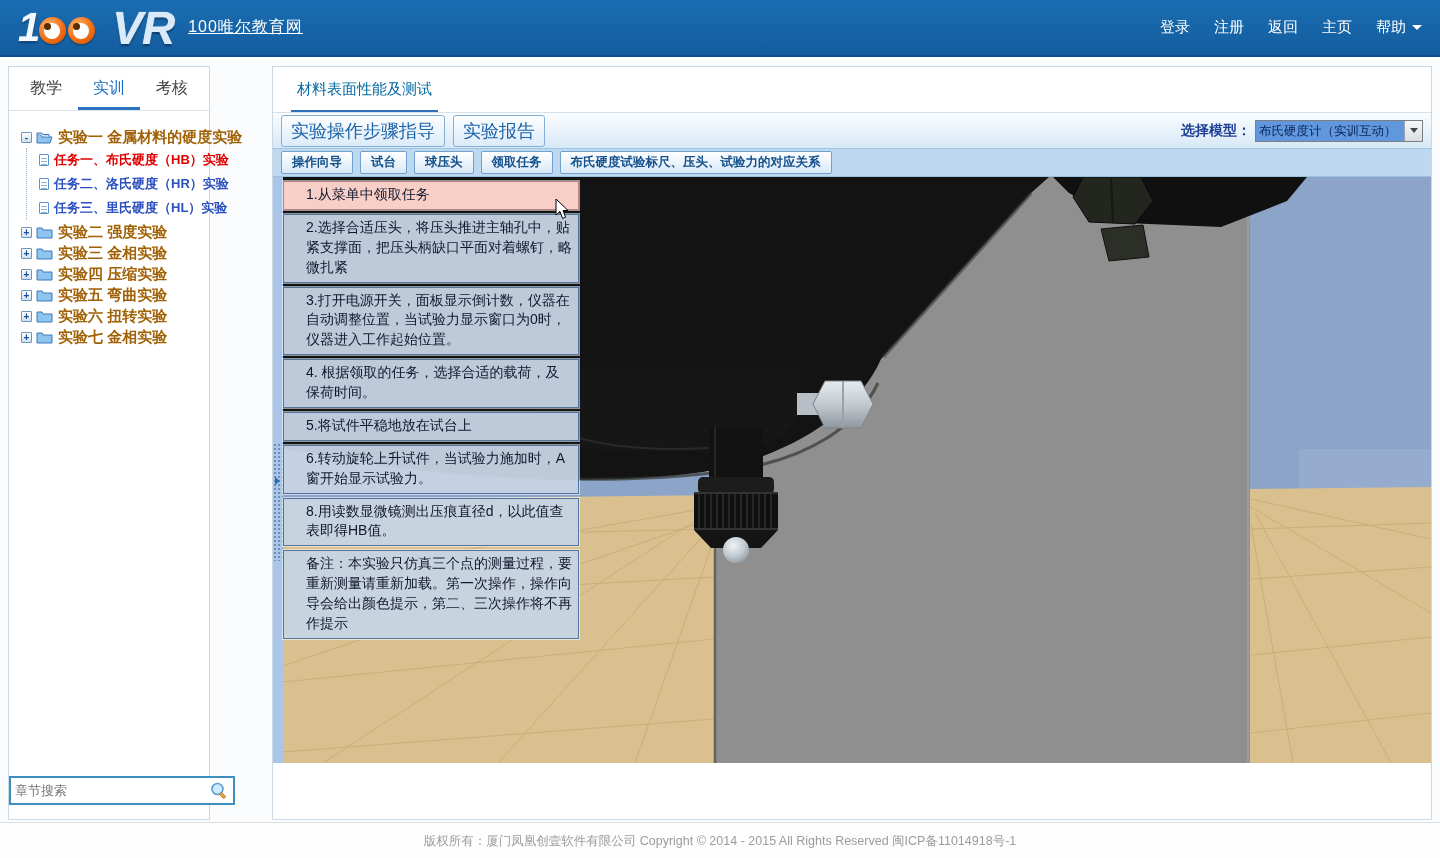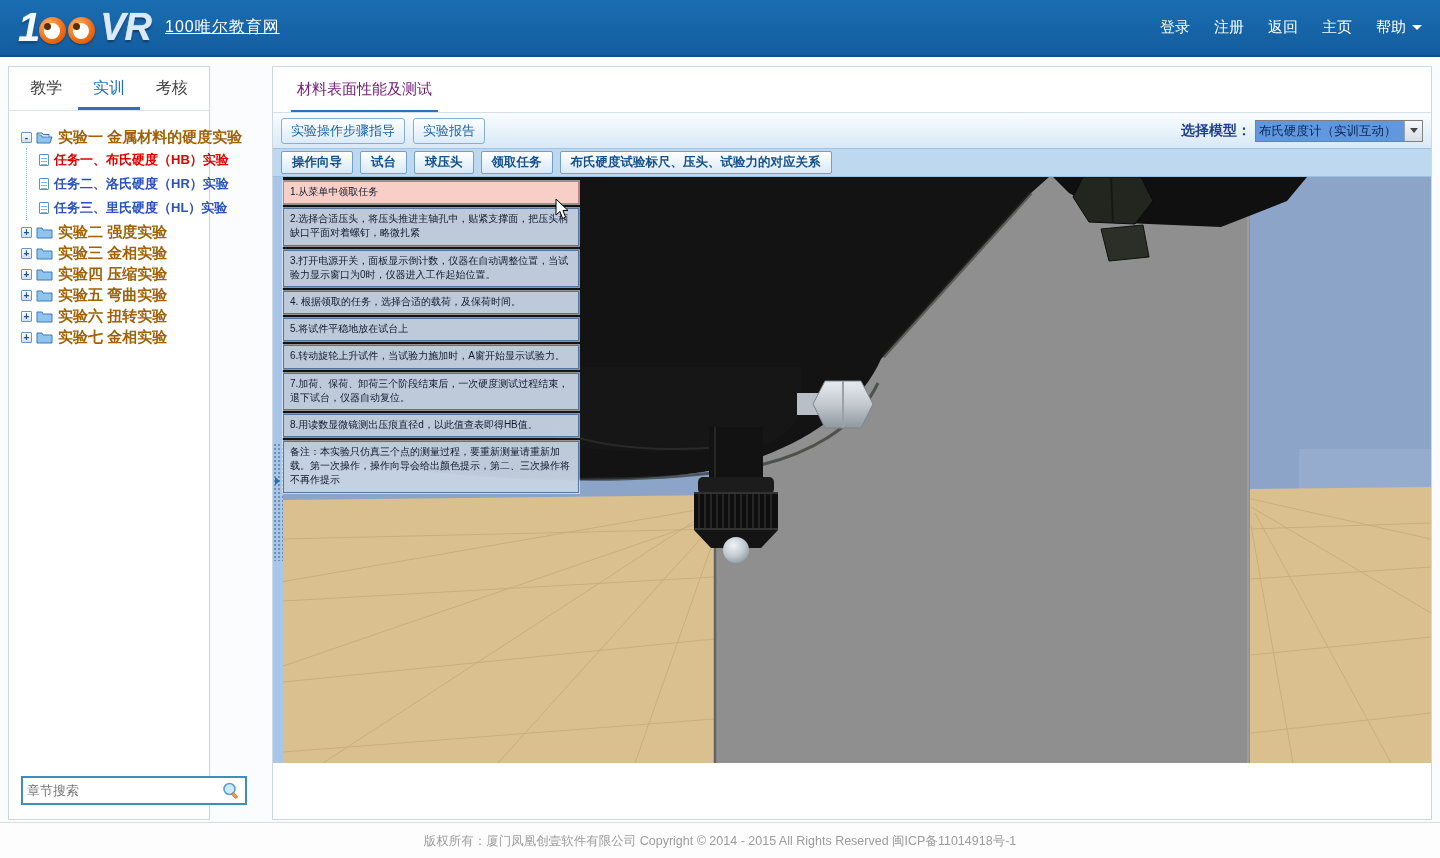--- a/index.html
+++ b/index.html
@@ -10,21 +10,21 @@
   
   .header { position:absolute; left:0; top:0; width:1440px; height:57px;
     background:linear-gradient(#1a6db1,#135d9f); border-bottom:2px solid #0d4f90;
     display:flex; align-items:center; padding:0 18px; }
   .logo { display:flex; align-items:center; font-style:italic; font-weight:900; cursor:pointer; }
   .logo .l1 { font-size:40px; color:#f4f9ff; text-shadow:0 2px 3px rgba(0,30,70,.5), 0 0 2px #5b9bd9; letter-spacing:-2px; }
   .eye { position:relative; width:27px; height:27px; border-radius:50%; margin:6px 1px 0 1px;
     background:radial-gradient(circle at 35% 30%, #ffb066, #ef6a10 60%, #c94e05); box-shadow:0 1px 2px rgba(0,0,0,.4); }
   .eye .sclera { position:absolute; left:5px; top:6px; width:16px; height:16px; border-radius:50%; background:#fff; }
   .eye .pupil { position:absolute; left:5px; top:6px; width:7px; height:7px; border-radius:50%; background:#5a2d00; }
-  .logo .lvr { font-size:38px; color:#d9eafb; margin-left:4px;
+  .logo .lvr { font-size:46px; color:#d9eafb; margin-left:16px;
     text-shadow:0 2px 2px rgba(0,25,60,.55), 0 0 1px #ffffff; letter-spacing:-1px; }
   .site-title { color:#ffffff; font-size:16px; margin-left:14px; letter-spacing:1px;text-decoration:underline; }
   .top-nav { margin-left:auto; display:flex; align-items:center; gap:24px; }
   .top-nav .nav-item { color:#ffffff; font-size:15px; cursor:pointer; display:flex; align-items:center; }
   .chev-down { width:0; height:0; border-left:5px solid transparent; border-right:5px solid transparent;
     border-top:5px solid #ffffff; margin-left:6px; }
 
   
   .sidebar { position:absolute; left:8px; top:66px; width:202px; height:754px;
     background:#ffffff; border:1px solid #ccd8e4; }
@@ -39,36 +39,36 @@
   .folder { margin-right:5px; flex:0 0 17px; height:13px; }
   .node-label { font-size:15px; font-weight:bold; color:#a16207; }
   .children { margin-left:5px; border-left:1px dotted #9ab8d4; padding-left:12px; margin-bottom:2px; }
   .task-row { display:flex; align-items:center; height:24px; white-space:nowrap; cursor:pointer; }
   .doc-ic { width:10px; height:12px; background:#ffffff; border:1px solid #5f93c6; border-radius:1px;
     margin-right:5px; position:relative; flex:0 0 10px; }
   .doc-ic i { position:absolute; left:1px; right:1px; height:1px; background:#8ab2d8; }
   .doc-ic i.a{ top:3px; } .doc-ic i.b{ top:6px; } .doc-ic i.c{ top:9px; }
   .task-label { font-size:13px; font-weight:bold; color:#2b50c0; }
   .task-label.active { color:#e00000; }
-  .side-search { position:absolute; left:12px; bottom:14px; width:226px; height:29px;
+  .side-search { position:absolute; left:0; bottom:14px; width:226px; height:29px;
     border:2px solid #3e8fc0; background:#fff; display:flex; align-items:center; padding:0 4px; }
   .side-search input { flex:1; border:none; outline:none; font-size:13px; color:#555;
     font-family:"Liberation Sans","DejaVu Sans",sans-serif; background:transparent; }
   .mag { flex:0 0 20px; height:20px; cursor:pointer; }
 
   
   .main { position:absolute; left:272px; top:66px; width:1160px; height:754px;
     background:#ffffff; border:1px solid #ccd8e4; }
   .title-row { height:46px; border-bottom:1px solid #d5e0ea; }
   .page-tab { display:inline-block; margin-left:18px; line-height:43px; padding:0 6px;
-    font-size:15px; color:#701a75; border-bottom:2px solid #2f71b8; cursor:default; }
+    font-size:15px; color:#0369a1; border-bottom:2px solid #2f71b8; cursor:default; }
   .toolbar { height:36px; background:linear-gradient(#fafdff,#d7e8f7); border-bottom:1px solid #9ec4e6;
     display:flex; align-items:center; padding:0 8px; gap:8px; }
   .tb-btn { background:linear-gradient(#fdfeff,#dcebf9); border:1px solid #86afd8; border-radius:3px;
-    color:#1b62a8; font-size:13px; padding:3px 9px; cursor:pointer;
+    color:#1b62a8; font-size:18px; padding:3px 9px; cursor:pointer;
     font-family:"Liberation Sans","DejaVu Sans",sans-serif; }
   .model-group { margin-left:auto; display:flex; align-items:center; }
   .model-label { font-size:14px; font-weight:bold; color:#1d3e94; margin-right:4px; }
   .select { width:168px; height:22px; border:1px solid #7f7f7f; background:#ffffff;
     display:flex; align-items:stretch; cursor:pointer;justify-content:flex-end; }
   .select .value { flex:1; background:#6197dc; color:#0a2558; font-size:12.5px;
     line-height:20px; padding:0 3px; white-space:nowrap; overflow:hidden; }
   .select .btn { flex:0 0 18px; background:linear-gradient(#f5f8fb,#d9dee6); border-left:1px solid #9aa4b0;
     display:flex; align-items:center; justify-content:center; }
   .select .btn .tri { width:0; height:0; border-left:4px solid transparent; border-right:4px solid transparent;
@@ -83,22 +83,22 @@
   .viewport { position:relative; width:1158px; height:586px; background:#8ca4c8; overflow:hidden; }
   .splitter { position:absolute; left:0; top:0; width:10px; height:586px; background:#a9c6e8; cursor:col-resize; }
   .splitter .dots { position:absolute; left:0; top:266px; width:10px; height:118px;
     background-image:radial-gradient(#6d90b8 1px, transparent 1.4px); background-size:4px 4px; }
   .splitter .arrow { position:absolute; left:2px; top:300px; width:0; height:0;
     border-top:4px solid transparent; border-bottom:4px solid transparent; border-left:5px solid #2b6cb8; }
   .scene { position:absolute; left:10px; top:0; width:1148px; height:586px; display:block; }
 
   .steps-panel { position:absolute; left:10px; top:4px; width:296px; }
   .step-box { background:rgba(199,212,229,0.95); border:1px solid #53749e;
-    box-shadow:0 0 0 1px rgba(255,255,255,0.55); margin-bottom:4px; padding:3px 6px 4px 6px;
-    font-size:10px; color:#10182e; line-height:1.42; }
+    box-shadow:0 0 0 1px rgba(255,255,255,0.55); margin-bottom:4px; padding:3px 6px 4px 22px;
+    font-size:14px; color:#10182e; line-height:1.42; }
   .step-box.highlight { background:#f7cfc7; border-color:#bb8484; }
   .cursor-svg { position:absolute; left:282px; top:22px; }
 
   .bottom-filler { height:56px; background:#ffffff; }
 
   
   .footer { position:absolute; left:0; top:822px; width:1440px; height:36px;
     border-top:1px solid #dcdcdc; background:#fdfdfd; text-align:center; }
   .footer .copy { line-height:36px; font-size:12.5px; color:#9c9c9c; }
 </style>
@@ -355,21 +355,20 @@
         <div class="arrow"></div>
       </div>
 
       <div class="steps-panel">
         <div class="step-box highlight">1.从菜单中领取任务</div>
         <div class="step-box">2.选择合适压头，将压头推进主轴孔中，贴紧支撑面，把压头柄缺口平面对着螺钉，略微扎紧</div>
         <div class="step-box">3.打开电源开关，面板显示倒计数，仪器在自动调整位置，当试验力显示窗口为0时，仪器进入工作起始位置。</div>
         <div class="step-box">4. 根据领取的任务，选择合适的载荷，及保荷时间。</div>
         <div class="step-box">5.将试件平稳地放在试台上</div>
         <div class="step-box">6.转动旋轮上升试件，当试验力施加时，A窗开始显示试验力。</div>
-        <div class="step-box">7.加荷、保荷、卸荷三个阶段结束后，一次硬度测试过程结束，退下试台，仪器自动复位。</div>
         <div class="step-box">8.用读数显微镜测出压痕直径d，以此值查表即得HB值。</div>
         <div class="step-box">备注：本实验只仿真三个点的测量过程，要重新测量请重新加载。第一次操作，操作向导会给出颜色提示，第二、三次操作将不再作提示</div>
       </div>
 
       <svg class="cursor-svg" width="14" height="21" viewBox="0 0 14 21">
         <polygon points="1,0 1,16 5,12.5 7.6,19.5 10.6,18.2 8,11.5 13,11.5" fill="#ffffff" stroke="#000000" stroke-width="1"></polygon>
       </svg>
     </div>
 
     <div class="bottom-filler"></div>

